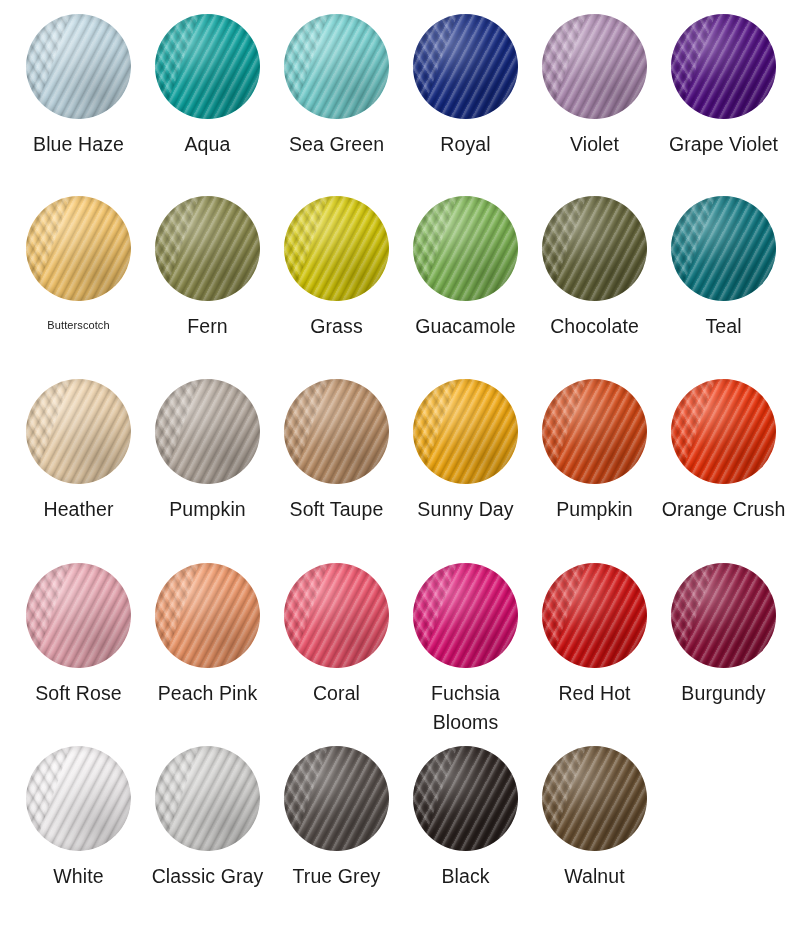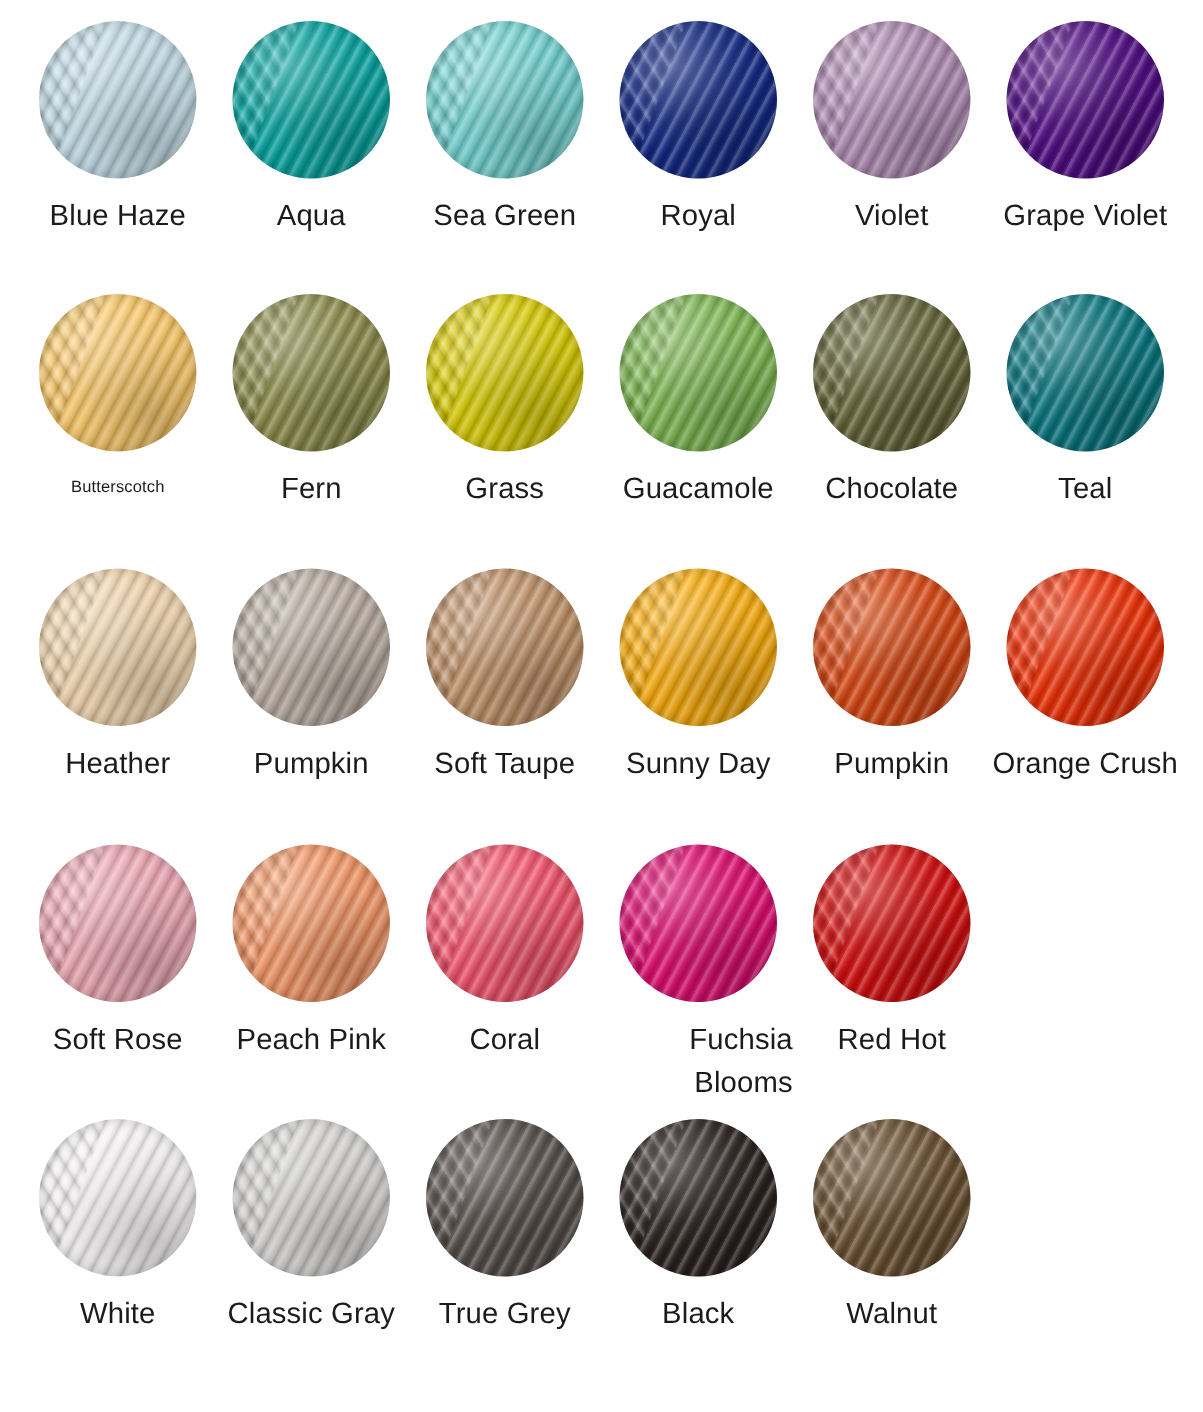--- a/index.html
+++ b/index.html
@@ -96,21 +96,21 @@
     position: absolute;
     inset: 0;
     border-radius: 50%;
     box-shadow: inset 0 0 7px 2px rgba(0,0,0,0.13);
   }
 
   .swatch-label {
     margin-top: 11px;
     font-size: 19.5px;
     line-height: 29px;
-    text-align: right;
+    text-align: center;
     color: #1b1b1b;
     max-width: 126px;
     letter-spacing: 0.1px;
   }
   .swatch-label.small {
     font-size: 11px;
     line-height: 26px;
   }
 </style>
 </head>
@@ -324,20 +324,29 @@
       </div>
       <div class="swatch-cell">
         <div class="swatch-disc" style="background: rgb(213, 16, 16);">
           <div class="yarn-tex"></div>
           <div class="yarn-tex2"></div>
           <div class="yarn-shade"></div>
           <div class="yarn-edge"></div>
         </div>
         <div class="swatch-label">Red Hot</div>
       </div>
+      <div class="swatch-cell">
+        <div class="swatch-disc" style="background: rgb(142, 15, 56);">
+          <div class="yarn-tex"></div>
+          <div class="yarn-tex2"></div>
+          <div class="yarn-shade"></div>
+          <div class="yarn-edge"></div>
+        </div>
+        <div class="swatch-label">Burgundy</div>
+      </div>
     </div>
     <div class="swatch-row row-4">
       <div class="swatch-cell">
         <div class="swatch-disc" style="background: rgb(246, 243, 244);">
           <div class="yarn-tex"></div>
           <div class="yarn-tex2"></div>
           <div class="yarn-shade"></div>
           <div class="yarn-edge"></div>
         </div>
         <div class="swatch-label">White</div>

